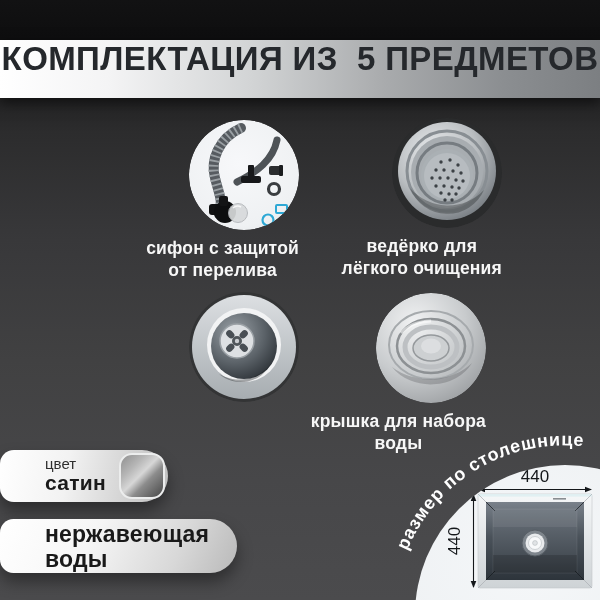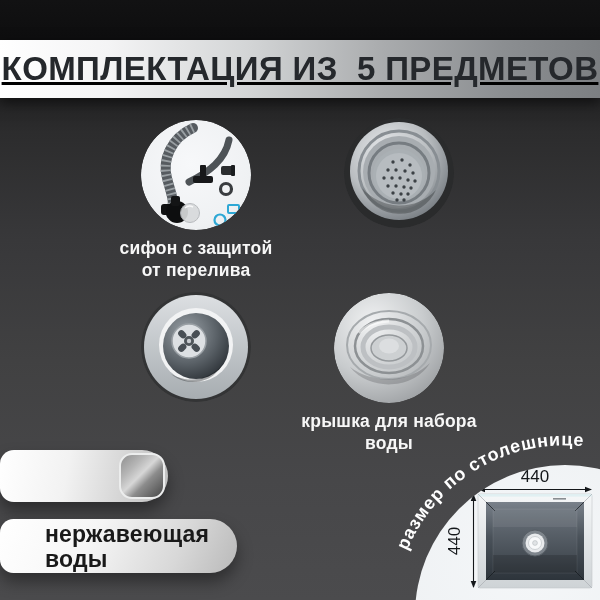--- a/index.html
+++ b/index.html
@@ -6,34 +6,33 @@
   .page{
     position:relative;width:600px;height:600px;overflow:hidden;
     font-family:"Liberation Sans",sans-serif;
     background:linear-gradient(180deg,#121213 0%,#0e0e0f 6.5%,#1d1d1e 12%,#2c2c2d 22%,#38383a 40%,#414142 60%,#474749 80%,#4b4b4d 100%);
   }
 
   
   .header-banner{
     position:absolute;left:0;top:40px;width:600px;height:58px;
     background:linear-gradient(90deg,#ffffff 0%,#f4f4f5 18%,#d2d4d5 42%,#a9abad 64%,#8b8e91 84%,#7c7f82 100%);
-    display:flex;align-items:center;justify-content:center;
+    display:flex;align-items:flex-start;justify-content:center;
     box-shadow:0 5px 12px rgba(0,0,0,.55);
-    text-decoration:underline;
   }
   .header-title{
     font-size:33px;font-weight:800;color:#25282c;letter-spacing:.4px;white-space:pre;
   }
 
   
-  .item{position:absolute;width:206px;display:flex;flex-direction:column;align-items:center;}
+  .item{position:absolute;width:206px;display:flex;flex-direction:column;align-items:flex-end;}
   #item-1{left:93px;top:120px;}
   #item-2{left:296px;top:118px;}
   #item-3{left:93px;top:292px;}
-  #item-4{left:286px;top:293px;}
+  #item-4{left:280px;top:293px;}
   .photo{width:110px;height:110px;border-radius:50%;overflow:hidden;position:relative;flex:0 0 auto;}
   .item-label{
     margin-top:8px;color:#f7f7f7;font-size:17.5px;font-weight:600;line-height:1.24;
     text-align:center;white-space:pre-line;letter-spacing:.2px;
   }
 
   
   .pill{position:absolute;left:0;box-shadow:0 9px 16px rgba(0,0,0,.38);}
   .pill-color{
     top:450px;width:168px;height:52px;border-radius:14px 26px 26px 14px;
@@ -156,20 +155,22 @@
           <circle cx="67" cy="70" r="1.7"></circle>
             <circle cx="49" cy="75" r="1.7"></circle>
             <circle cx="57" cy="76" r="1.7"></circle>
           <circle cx="64" cy="76" r="1.7"></circle>
             <circle cx="53" cy="82" r="1.7"></circle>
             <circle cx="60" cy="82" r="1.7"></circle>
         </g>
         <path d="M18,70 a40,40 0 0 0 74,2 a50,50 0 0 1 -74,-2 z" fill="rgba(20,22,24,.30)"></path>
       </svg>
     </div>
+    <div class="item-label">ведёрко для
+лёгкого очищения</div>
   </div>
 
   <div class="item" id="item-3">
     <div class="photo">
       <svg width="110" height="110" viewBox="0 0 110 110">
         <defs>
           <linearGradient id="g-drn-flange" x1="0" y1="0" x2="0" y2="1">
             <stop offset="0%" stop-color="#dcdfe2"></stop>
               <stop offset="100%" stop-color="#a7adb1"></stop>
           </linearGradient>
@@ -217,20 +218,24 @@
         <ellipse cx="55" cy="53" rx="10" ry="7.5" fill="#dcdee0"></ellipse>
         <path d="M25,40 a38,28 0 0 1 30,-12" fill="none" stroke="#ffffff" stroke-width="3" opacity=".55"></path>
         <path d="M16,74 a46,38 0 0 0 80,-4 a55,45 0 0 1 -80,4 z" fill="rgba(40,43,46,.22)"></path>
       </svg>
     </div>
     <div class="item-label">крышка для набора
 воды</div>
   </div>
 
   <div class="pill pill-color">
+    <div class="pill-color-text">
+      <span class="pill-color-prefix">цвет</span>
+      <span class="pill-color-value">сатин</span>
+    </div>
     <div class="satin-swatch"></div>
   </div>
 
   <div class="pill pill-material">
     <div class="pill-material-text">нержавеющая
 воды</div>
   </div>
 
   <div class="size-circle">
     <svg width="300" height="300" viewBox="0 0 300 300">

